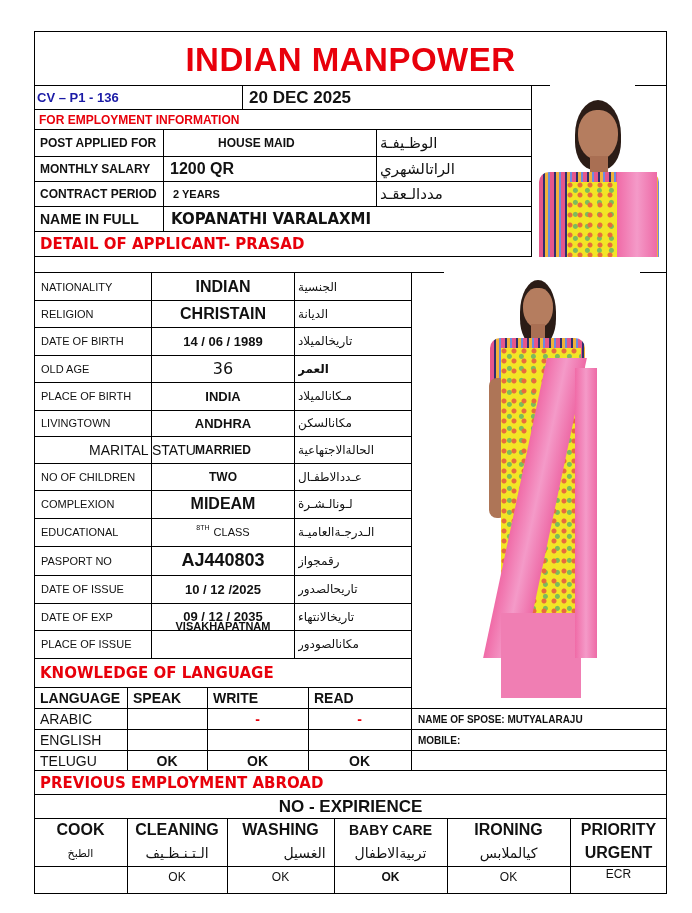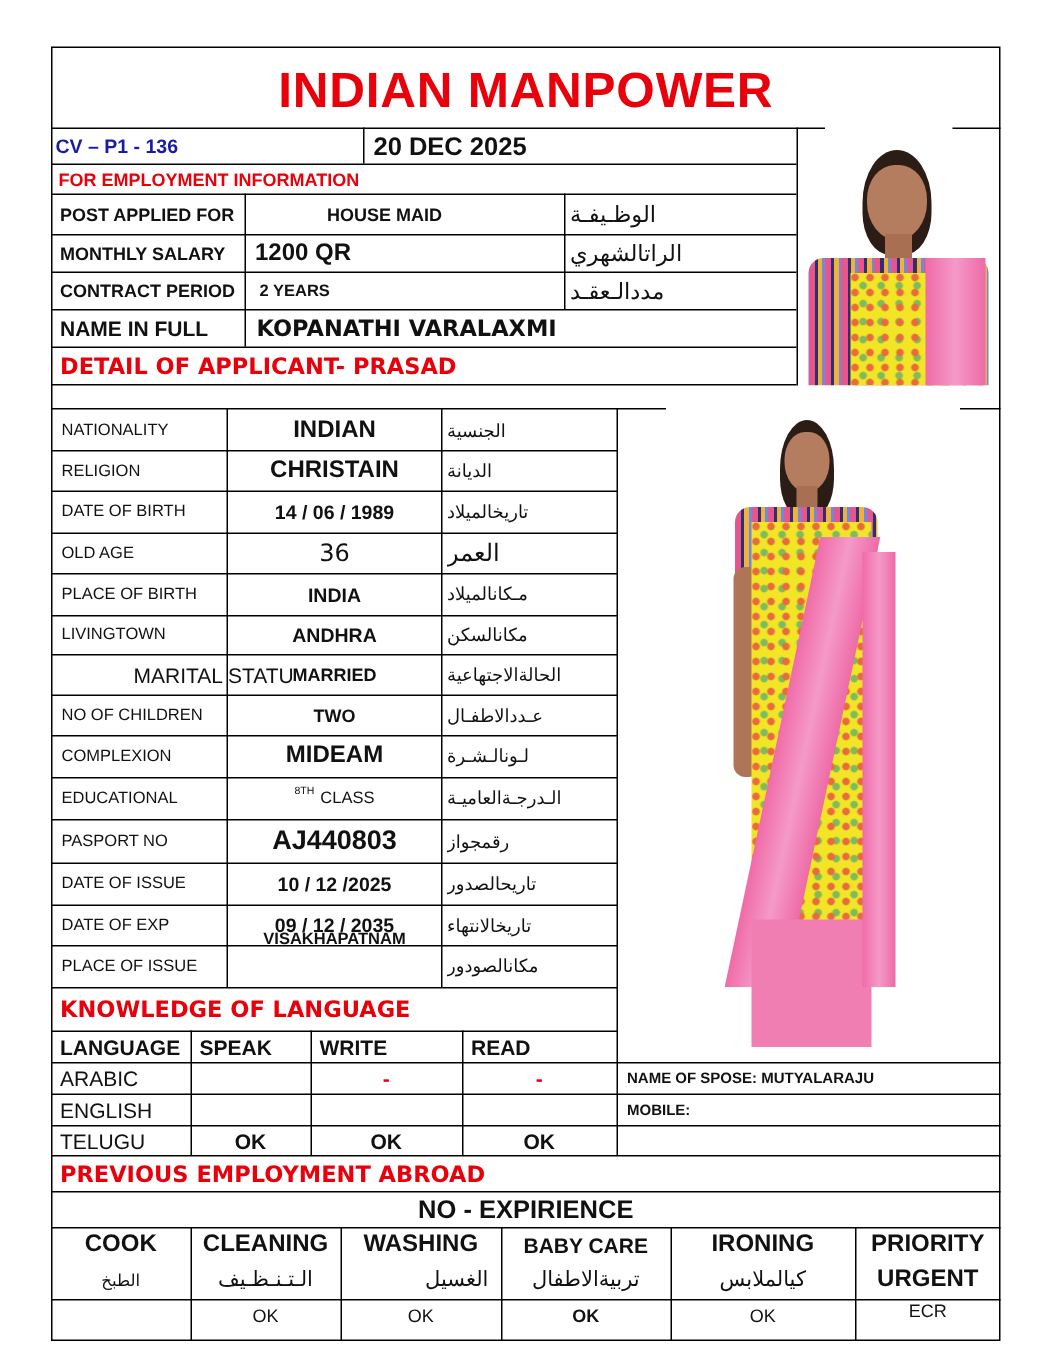--- a/index.html
+++ b/index.html
@@ -92,21 +92,21 @@
     <div class="cell" style="left:41px;top:300px;width:108px;height:27px;font-size:11px;">RELIGION</div>
     <div class="cell c bold" style="left:152px;top:300px;width:142px;height:27px;font-size:16px;">CHRISTAIN</div>
     <div class="cell r ar" style="left:298px;top:300px;width:108px;height:27px;font-size:12px;">الديانة</div>
     <div class="line-h" style="left:34px;top:327px;width:378px;"></div>
     <div class="cell" style="left:41px;top:327px;width:108px;height:28px;font-size:11px;">DATE OF BIRTH</div>
     <div class="cell c bold" style="left:152px;top:327px;width:142px;height:28px;font-size:13px;">14 / 06 / 1989</div>
     <div class="cell r ar" style="left:298px;top:327px;width:108px;height:28px;font-size:12px;">تاريخالميلاد</div>
     <div class="line-h" style="left:34px;top:355px;width:378px;"></div>
     <div class="cell" style="left:41px;top:355px;width:108px;height:27px;font-size:11px;">OLD AGE</div>
     <div class="cell c" style="left:152px;top:355px;width:142px;height:27px;font-size:16px;font-family:'DejaVu Sans',sans-serif;">36</div>
-    <div class="cell r ar" style="left:298px;top:355px;width:108px;height:27px;font-size:16px;">العمر</div>
+    <div class="cell r ar" style="left:298px;top:355px;width:108px;height:27px;font-size:12px;font-weight:bold;">العمر</div>
     <div class="line-h" style="left:34px;top:382px;width:378px;"></div>
     <div class="cell" style="left:41px;top:382px;width:108px;height:28px;font-size:11px;">PLACE OF BIRTH</div>
     <div class="cell c bold" style="left:152px;top:382px;width:142px;height:28px;font-size:13px;">INDIA</div>
     <div class="cell r ar" style="left:298px;top:382px;width:108px;height:28px;font-size:12px;">مـكانالميلاد</div>
     <div class="line-h" style="left:34px;top:410px;width:378px;"></div>
     <div class="cell" style="left:41px;top:410px;width:108px;height:26px;font-size:11px;">LIVINGTOWN</div>
     <div class="cell c bold" style="left:152px;top:410px;width:142px;height:26px;font-size:13px;">ANDHRA</div>
     <div class="cell r ar" style="left:298px;top:410px;width:108px;height:26px;font-size:12px;">مكانالسكن</div>
     <div class="line-h" style="left:34px;top:436px;width:378px;"></div>
     <div class="cell" style="left:41px;top:436px;width:108px;height:27px;font-size:14px;margin-left:48px;">MARITAL STATUS</div>

